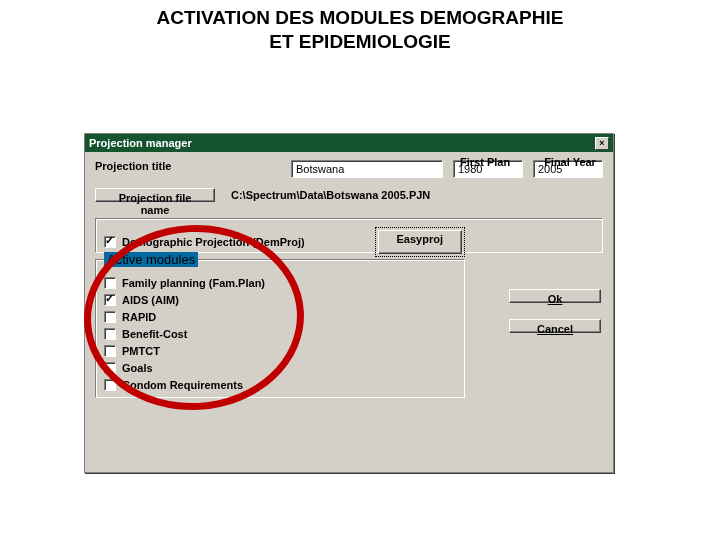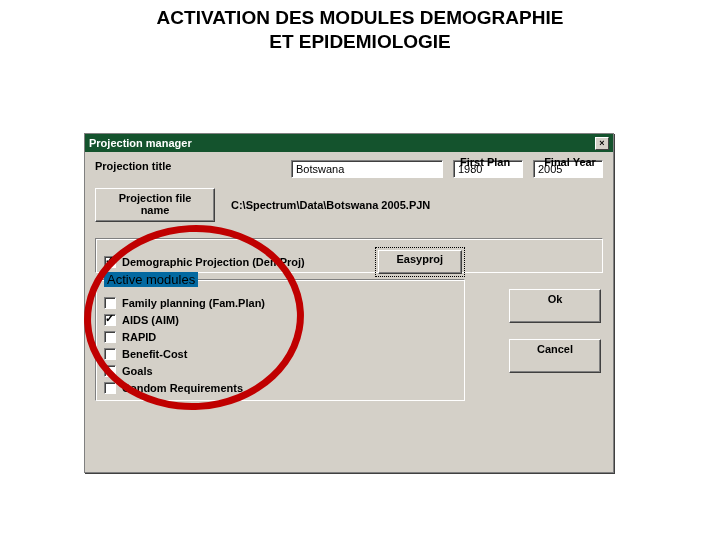--- a/index.html
+++ b/index.html
@@ -90,21 +90,21 @@
   }
   .btn {
     background: #d4d0c8;
     border: 1px solid #fff;
     border-right-color: #404040;
     border-bottom-color: #404040;
     box-shadow: inset -1px -1px 0 #808080;
     font-weight: bold;
     font-size: 11px;
     padding: 3px 20px;
-    height: 34px;
+    height: 14px;
     font-family: inherit;
     text-align: center;
     cursor: default;
   }
   .btn-wide { width: 120px; }
   .path-txt {
     font-weight: bold;
     font-size: 11px;
     padding-left: 6px;
   }
@@ -171,21 +171,21 @@
   }
   .easyproj-btn .btn { width: 100%; height: 24px; padding: 2px; }
   .r-btns {
     position: absolute;
     right: 12px;
     top: 155px;
     display: flex;
     flex-direction: column;
     gap: 16px;
   }
-  .r-btns .btn { width: 92px; }
+  .r-btns .btn { width: 92px; text-decoration: underline; }
   .r-btns .btn span:first-letter { text-decoration: underline; }
   .red-ellipse {
     position: absolute;
     left: 84px;
     top: 225px;
     width: 220px;
     height: 185px;
     border: 7px solid #c00000;
     border-radius: 50%;
     pointer-events: none;
@@ -248,20 +248,24 @@
         <div class="chk-row">
           <div class="chk"></div>
           <span>RAPID</span>
         </div>
         <div class="chk-row">
           <div class="chk"></div>
           <span>Benefit-Cost</span>
         </div>
         <div class="chk-row">
           <div class="chk"></div>
+          <span>PMTCT</span>
+        </div>
+        <div class="chk-row">
+          <div class="chk"></div>
           <span>Goals</span>
         </div>
         <div class="chk-row">
           <div class="chk"></div>
           <span>Condom Requirements</span>
         </div>
       </div>
   </div>
 
   <div class="r-btns">

